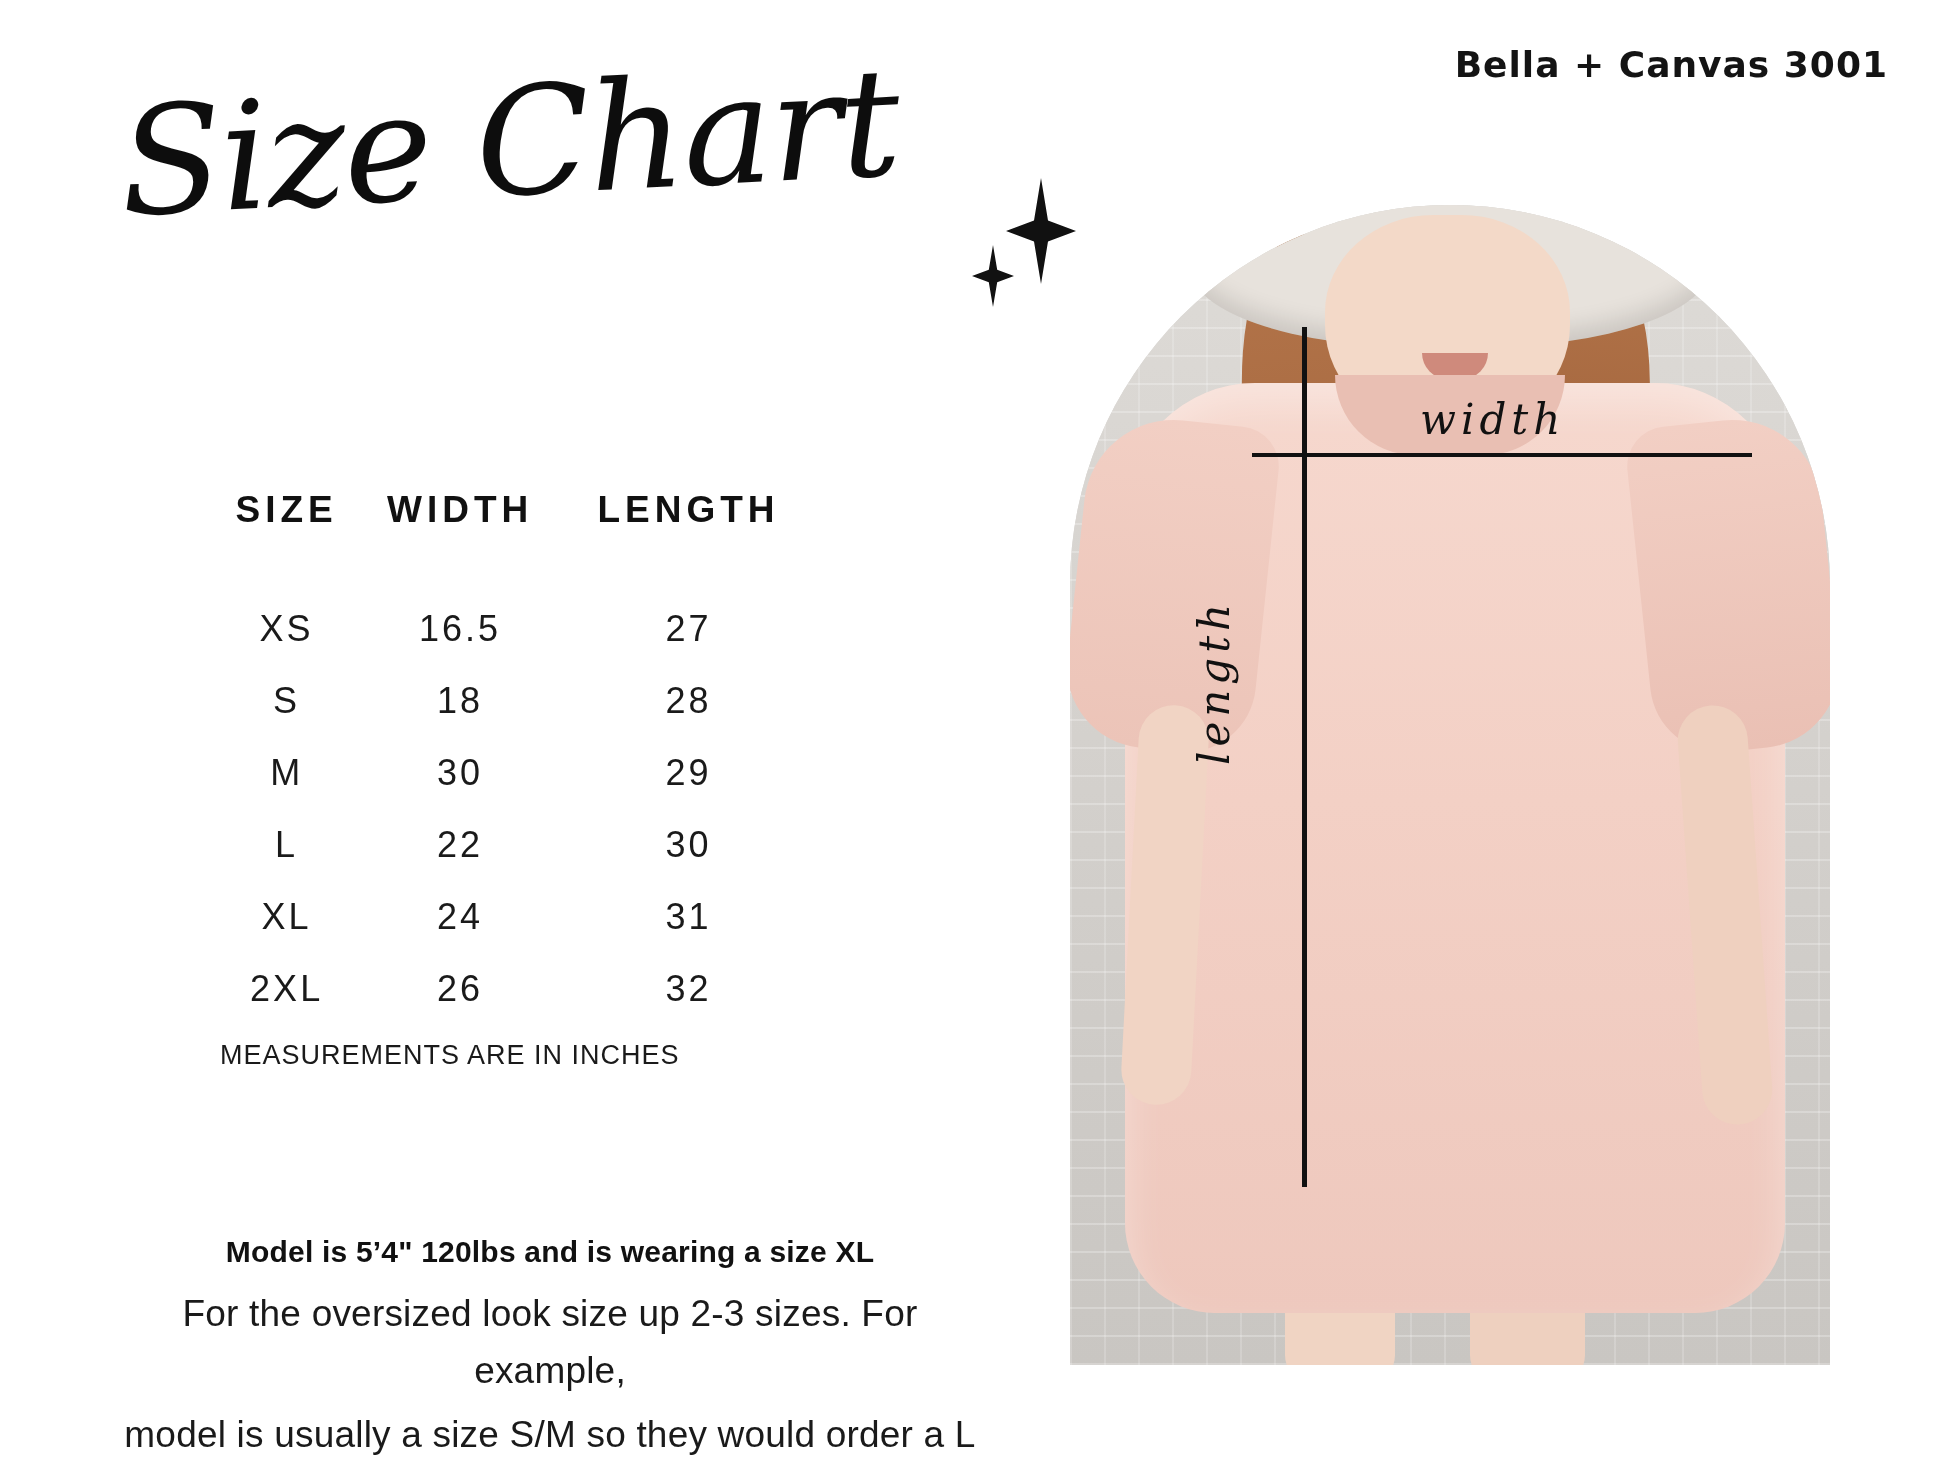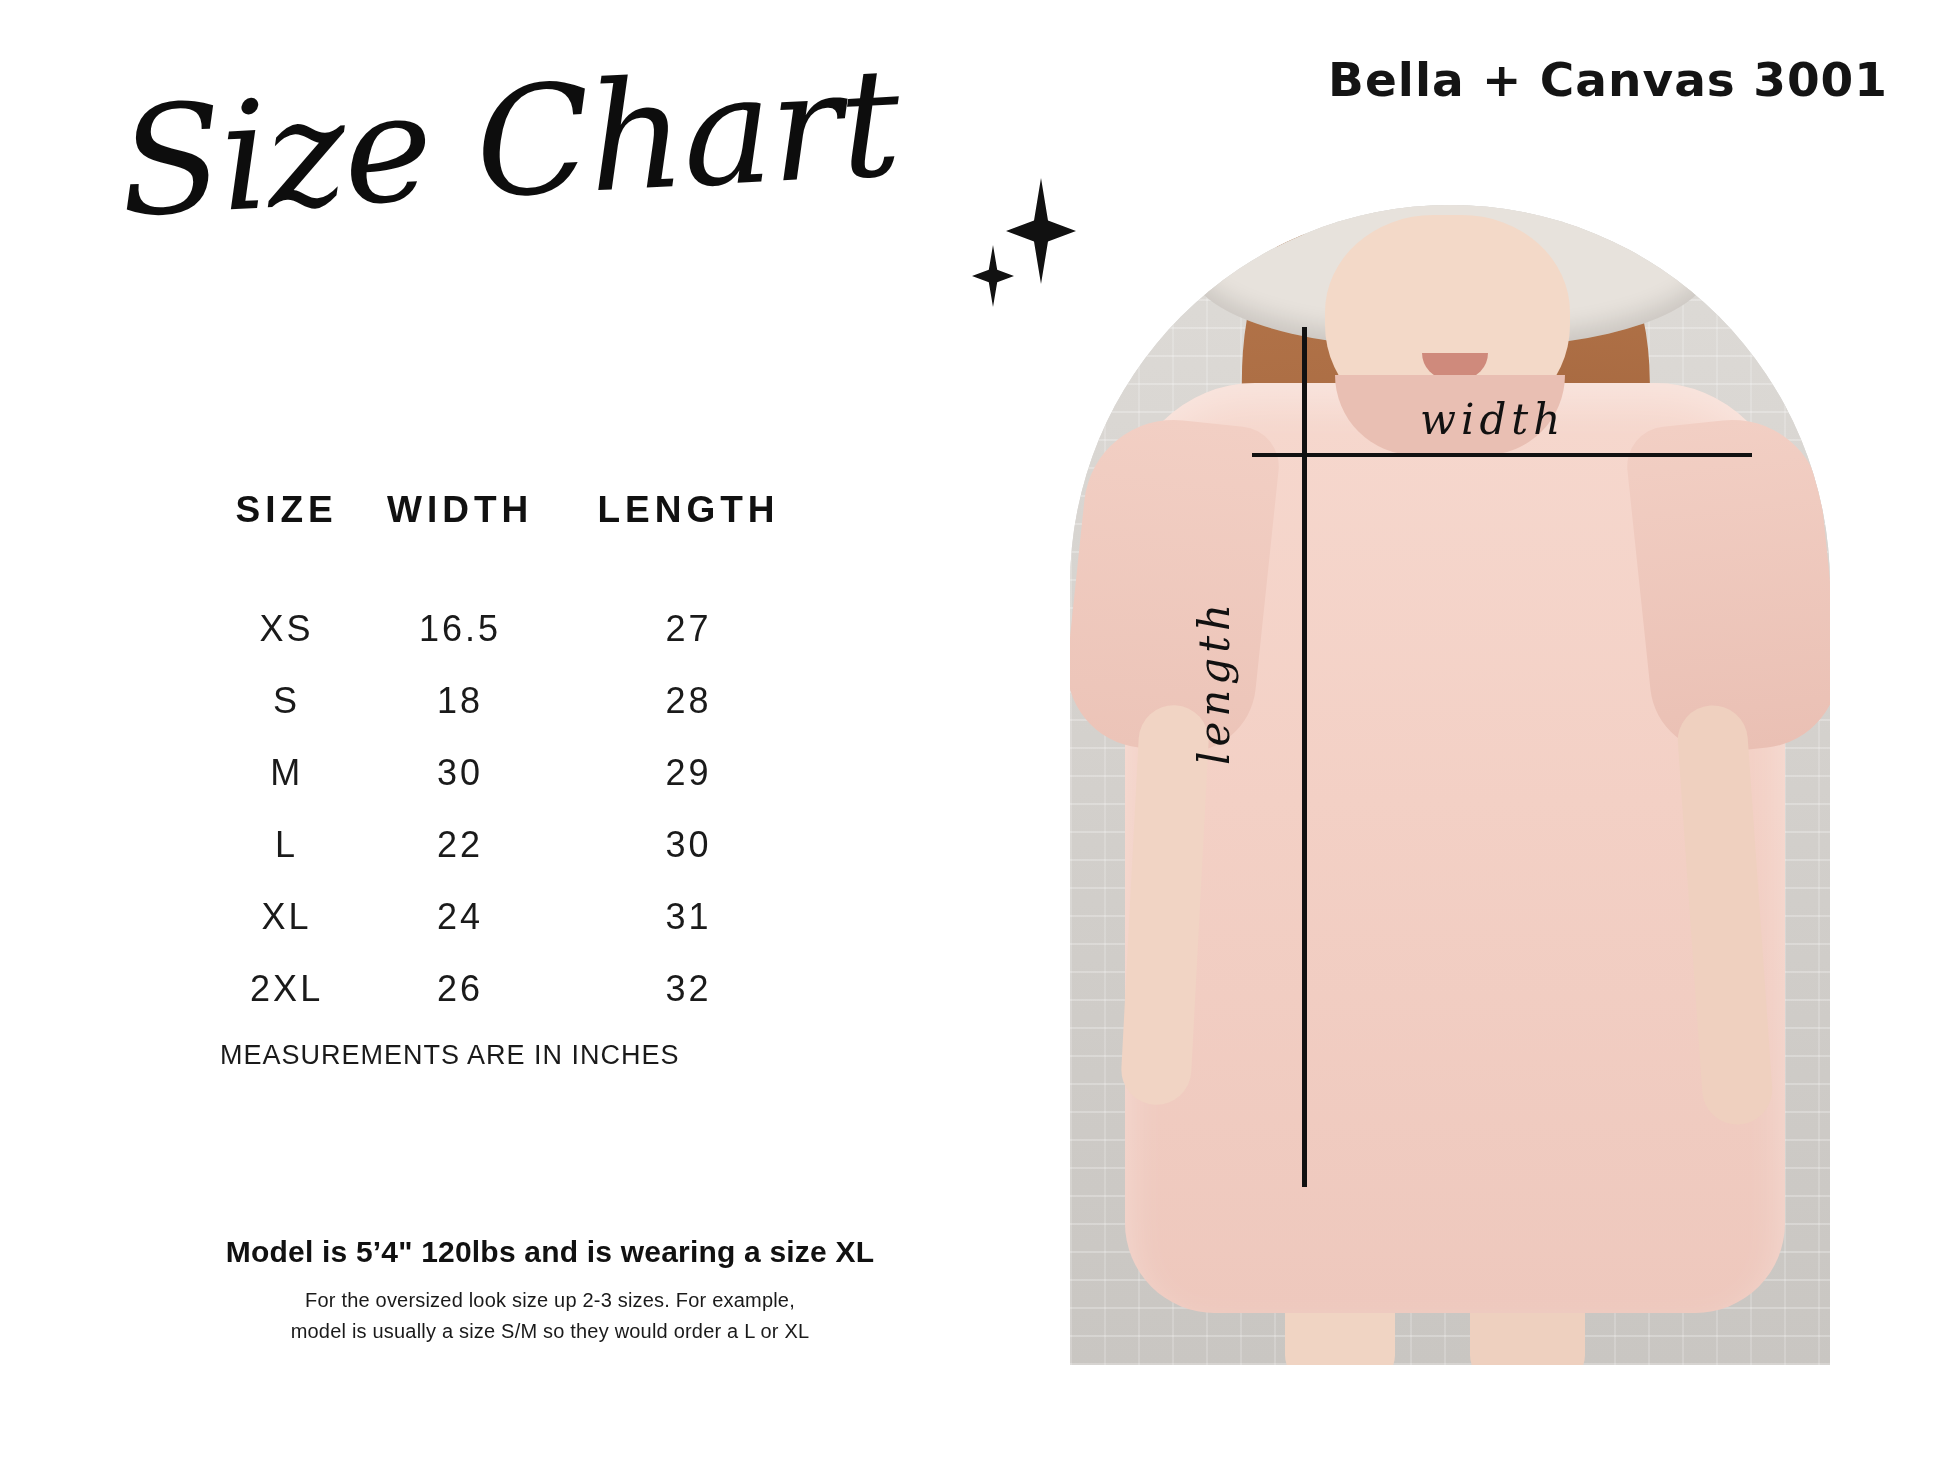--- a/index.html
+++ b/index.html
@@ -12,24 +12,24 @@
     height: 1459px;
     position: relative;
     overflow: hidden;
     font-family: "Liberation Sans", sans-serif;
     color: #111111;
   }
 
   
   .brand-label {
     position: absolute;
-    top: 52px;
+    top: 44px;
     right: 58px;
     font-family: "DejaVu Sans", sans-serif;
-    font-size: 47px;
+    font-size: 36px;
     font-weight: bold;
     letter-spacing: 1px;
     color: #141414;
     white-space: nowrap;
   }
 
   
   .title-wrap {
     position: absolute;
     left: 120px;
@@ -105,24 +105,25 @@
     text-align: center;
   }
   .footer-bold {
     font-size: 30px;
     font-weight: bold;
     color: #111;
     margin-bottom: 16px;
     letter-spacing: 0.2px;
   }
   .footer-line {
-    font-size: 20px;
+    font-size: 37px;
     color: #1a1a1a;
     line-height: 1.55;
     letter-spacing: 0.2px;
+    margin-top: 6px;
   }
 
   
   .photo {
     position: absolute;
     left: 1070px;
     top: 205px;
     width: 760px;
     height: 1160px;
     border-radius: 380px 380px 0 0;

